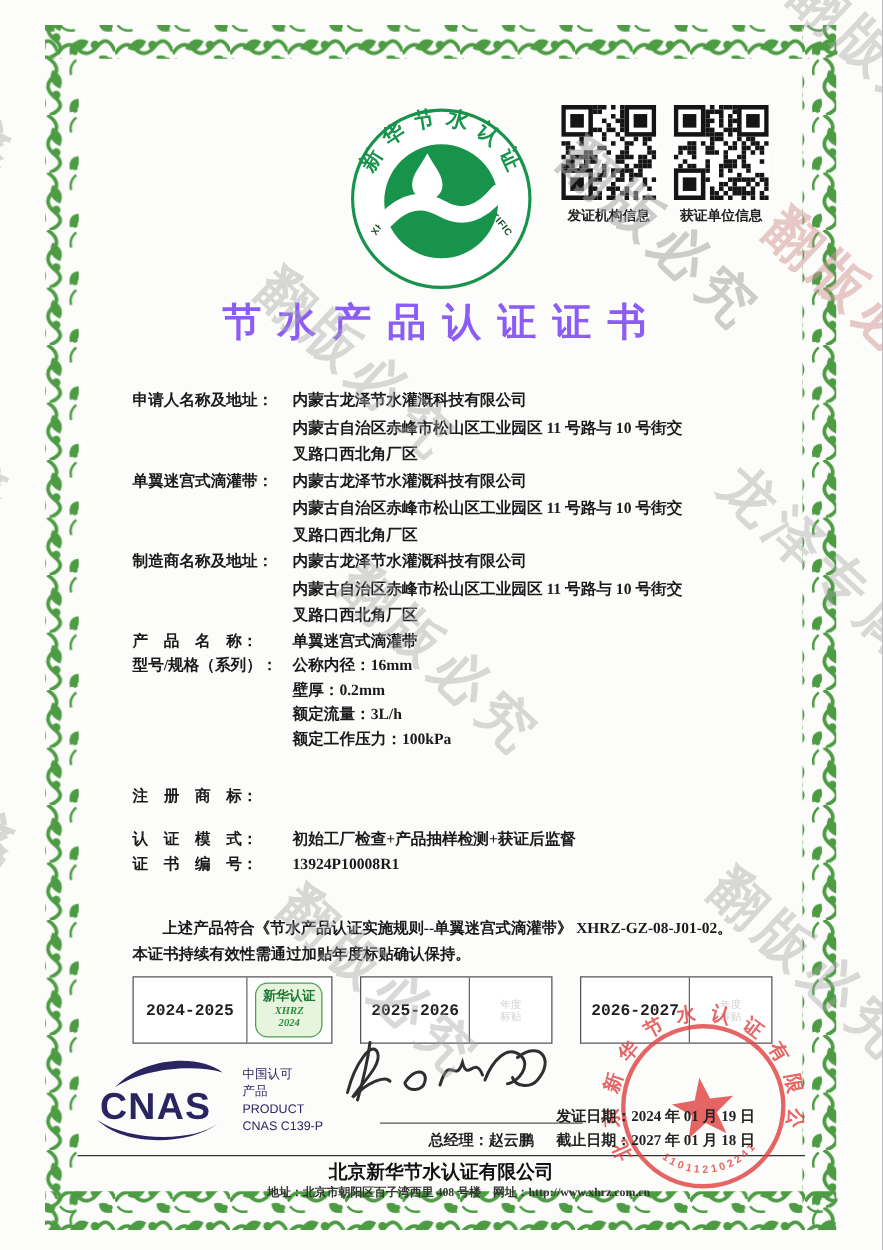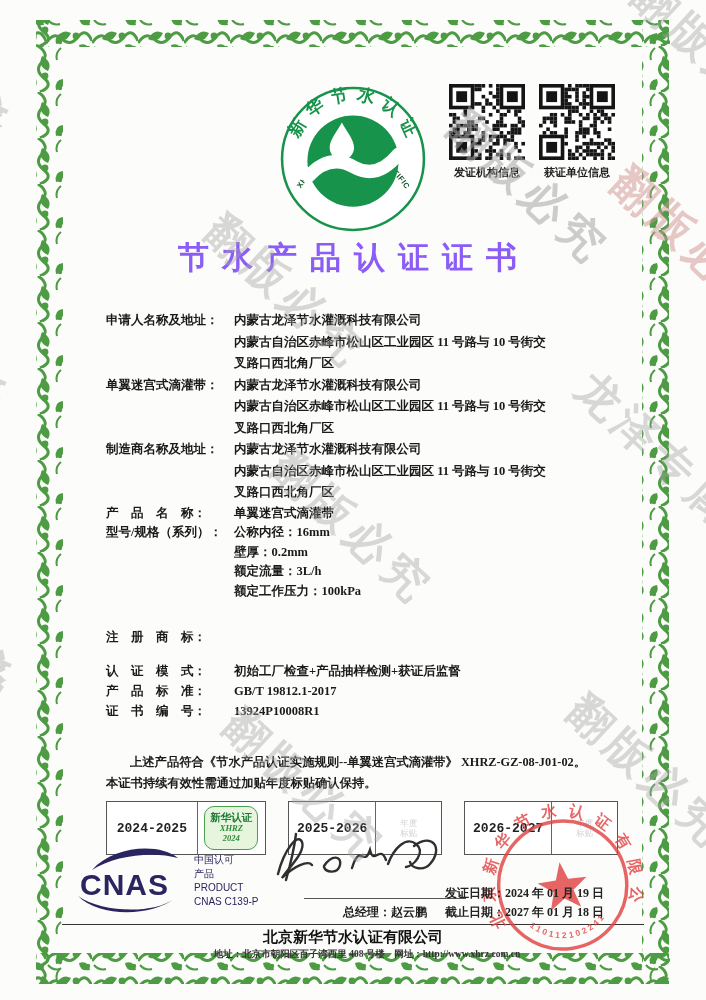--- a/index.html
+++ b/index.html
@@ -470,24 +470,20 @@
       <span class="flabel">注　册　商　标：</span>
       <span class="fvalue"></span>
     </div>
 
     <div class="cert-rows">
       <div class="frow">
           <span class="flabel">认　证　模　式：</span>
           <span class="fvalue">初始工厂检查+产品抽样检测+获证后监督</span>
         </div>
       <div class="frow">
-          <span class="flabel">产　品　标　准：</span>
-          <span class="fvalue">GB/T 19812.1-2017</span>
-        </div>
-      <div class="frow">
           <span class="flabel">证　书　编　号：</span>
           <span class="fvalue">13924P10008R1</span>
         </div>
     </div>
 
     <div class="statement ind">上述产品符合《节水产品认证实施规则--单翼迷宫式滴灌带》 XHRZ-GZ-08-J01-02。</div>
     <div class="statement">本证书持续有效性需通过加贴年度标贴确认保持。</div>
 
     <div class="year-boxes">
       <div class="year-box b1">

